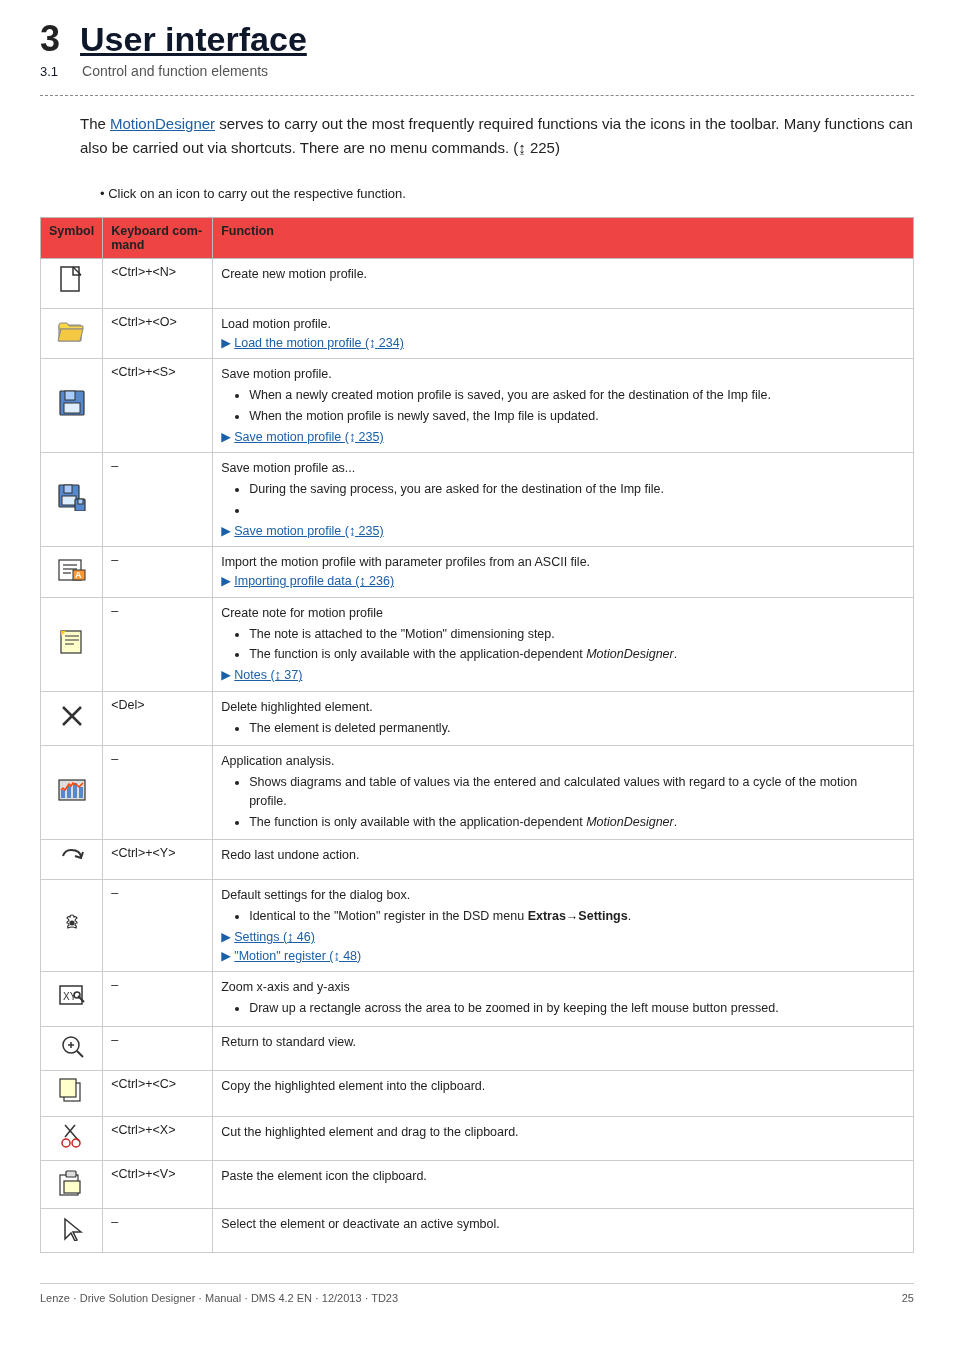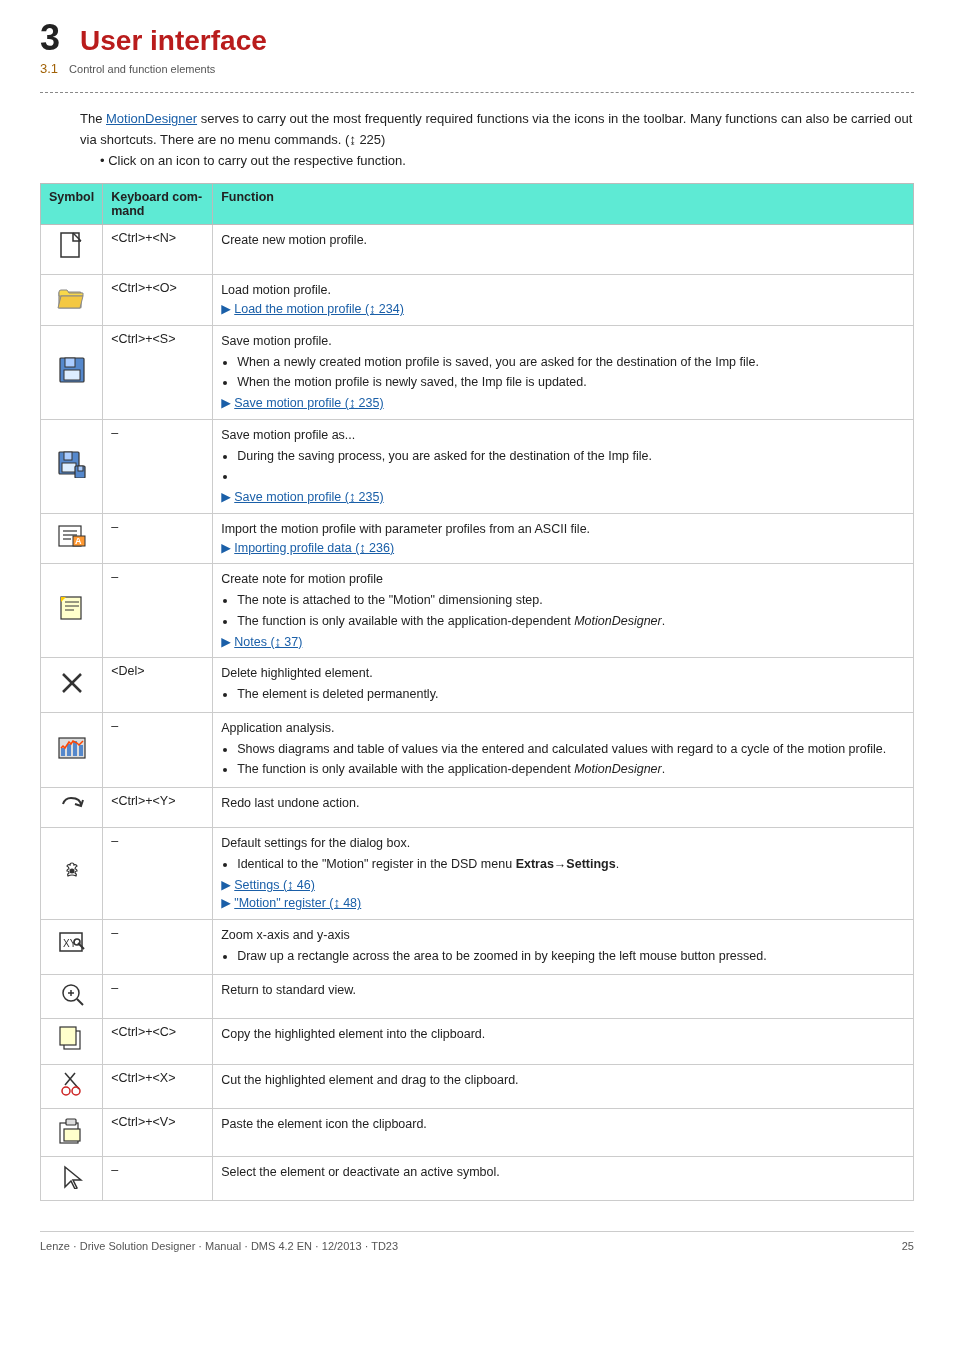--- a/index.html
+++ b/index.html
@@ -18,66 +18,67 @@
       gap: 20px;
       margin-bottom: 4px;
     }
     .chapter-number {
       font-size: 36px;
       font-weight: bold;
       color: #222;
       line-height: 1;
     }
     .chapter-title {
-      font-size: 28px;
+      font-size: 34px;
       font-weight: bold;
-      color: #b91c1c;
+      color: #0f172a;
+      text-decoration: underline;
     }
     .section-number {
       font-size: 13px;
-      color: #a16207;
+      color: #0f172a;
     }
     .section-title {
-      font-size: 11px;
+      font-size: 14px;
       color: #555;
-      margin-left: 11px;
+      margin-left: 24px;
     }
     .section-line {
       display: flex;
       align-items: center;
       margin-bottom: 16px;
     }
     .divider {
       border: none;
       border-top: 1px dashed #888;
       margin: 12px 0 16px 0;
     }
     .intro-text {
-      font-size: 13px;
+      font-size: 15px;
       line-height: 1.6;
-      margin-bottom: 0;
+      margin-bottom: 24px;
       padding-left: 40px;
     }
     .intro-text a, a {
       color: #1a5fa8;
       text-decoration: underline;
     }
     .bullet-point {
       font-size: 13px;
       padding-left: 60px;
       margin-bottom: 12px;
       line-height: 1.6;
     }
     table {
       width: 100%;
       border-collapse: collapse;
       font-size: 12.5px;
     }
     th {
-      background: #5eead4;
+      background: #ef4444;
       border: 1px solid #bbb;
       padding: 6px 8px;
       text-align: left;
       font-weight: bold;
       vertical-align: top;
     }
     td {
       border: 1px solid #ccc;
       padding: 6px 8px;
       vertical-align: top;
@@ -92,21 +93,21 @@
       width: 110px;
     }
     .func-cell {
       line-height: 1.5;
     }
     .func-cell ul {
       margin-left: 16px;
       list-style: disc;
     }
     .func-cell ul li {
-      margin: 2px 0;
+      margin: 2px 12px;
     }
     .page-footer {
       margin-top: 30px;
       border-top: 1px solid #ccc;
       padding-top: 8px;
       font-size: 11px;
       color: #555;
       display: flex;
       justify-content: space-between;
       gap: 6px;

